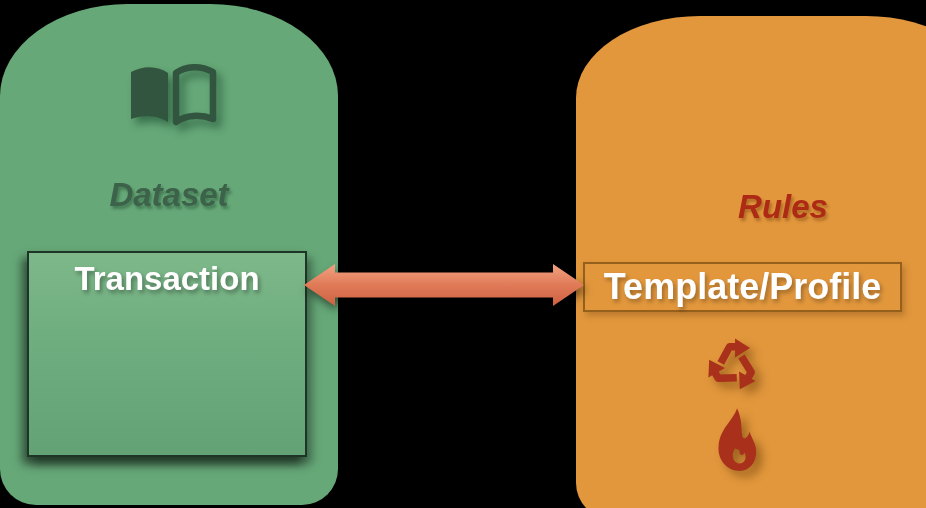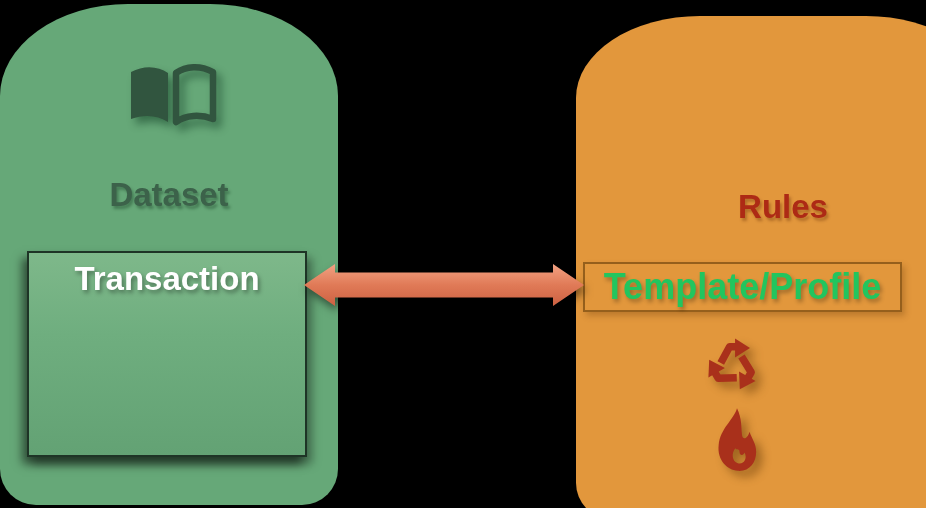--- a/index.html
+++ b/index.html
@@ -17,21 +17,21 @@
   .panel-right{
     left:548px;top:16px;width:414px;height:503px;
     background:#e2973c;
     border-radius:124px 124px 36px 36px / 82px 82px 36px 36px;
     margin-left:28px;
   }
 
   
   .panel-title{
     position:absolute;left:0;right:0;top:172px;
-    text-align:center;font-size:33px;font-weight:bold;letter-spacing:0px;
+    text-align:center;font-size:33px;font-weight:bold;letter-spacing:0px;font-style:italic;
   }
   .panel-left .panel-title{color:#3c624a;text-shadow:2px 3px 3px rgba(10,40,20,.35);}
   .panel-right .panel-title{color:#ad2a15;text-shadow:2px 3px 3px rgba(90,35,0,.35);}
 
   
   .transaction-box{
     position:absolute;left:27px;top:247px;width:280px;height:206px;
     box-sizing:border-box;border:2px solid #1e3426;
     background:linear-gradient(180deg,#7eb88a 0%,#6fae7f 40%,#63a274 100%);
     box-shadow:-5px 7px 9px rgba(0,0,0,.5),5px 7px 9px rgba(0,0,0,.35);
@@ -43,21 +43,21 @@
     text-shadow:2px 3px 4px rgba(0,0,0,.35);
   }
   .template-box{
     position:absolute;left:583px;top:262px;width:319px;height:50px;
     box-sizing:border-box;border:2px solid #955f1c;
     background:transparent;
     box-shadow:3px 4px 6px rgba(80,40,0,.25);
     text-align:center;
   }
   .template-box .box-label{
-    display:block;line-height:46px;color:#22c55e;
+    display:block;line-height:46px;color:#ffffff;
     font-size:36px;font-weight:bold;
     text-shadow:2px 3px 4px rgba(0,0,0,.3);
   }
 
   
   .icon{position:absolute;}
   .book-icon{left:126px;top:58px;filter:drop-shadow(5px 6px 4px rgba(0,40,20,.45));}
   .recycle-icon{left:699px;top:329px;filter:drop-shadow(6px 6px 5px rgba(85,45,0,.45));}
   .flame-icon{left:712px;top:406px;filter:drop-shadow(6px 6px 5px rgba(85,45,0,.45));}
 

